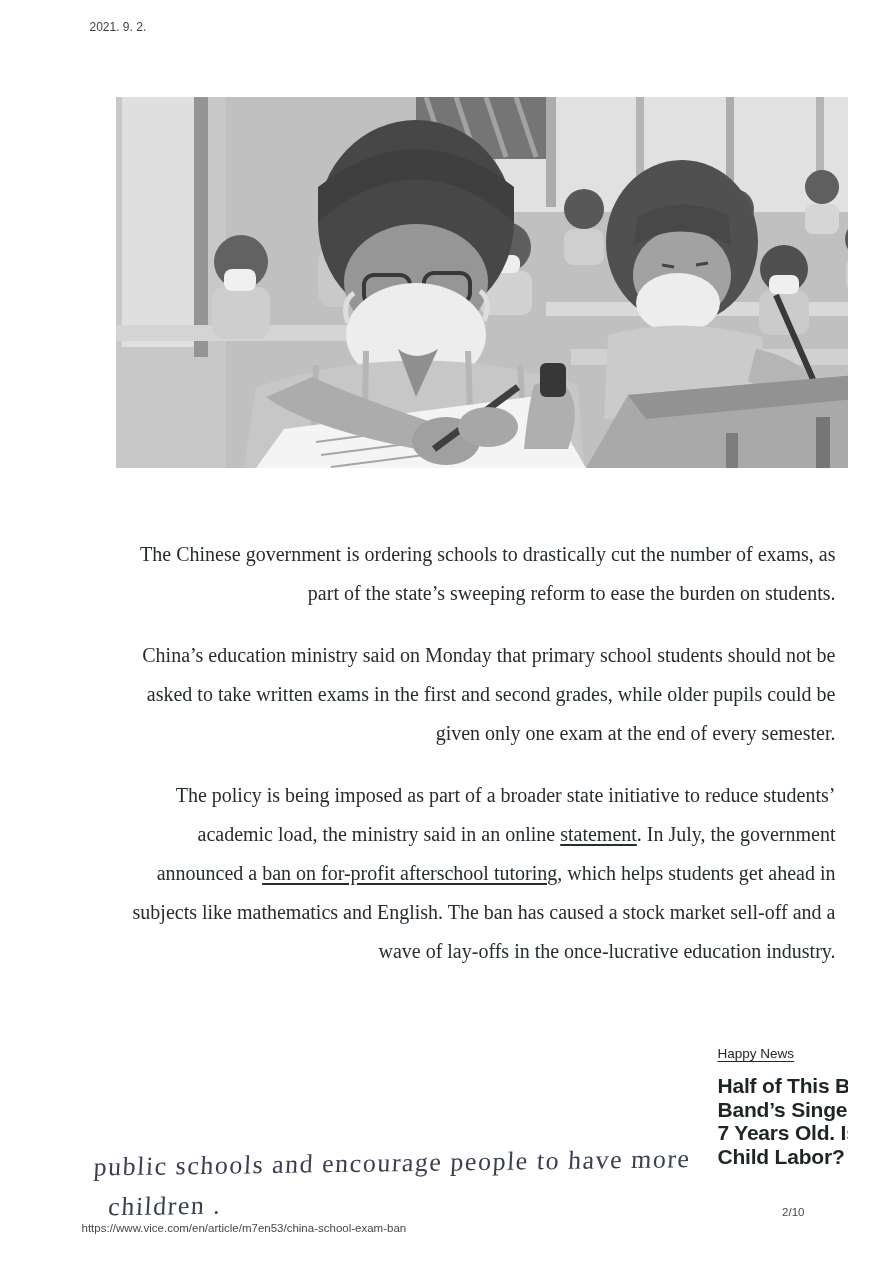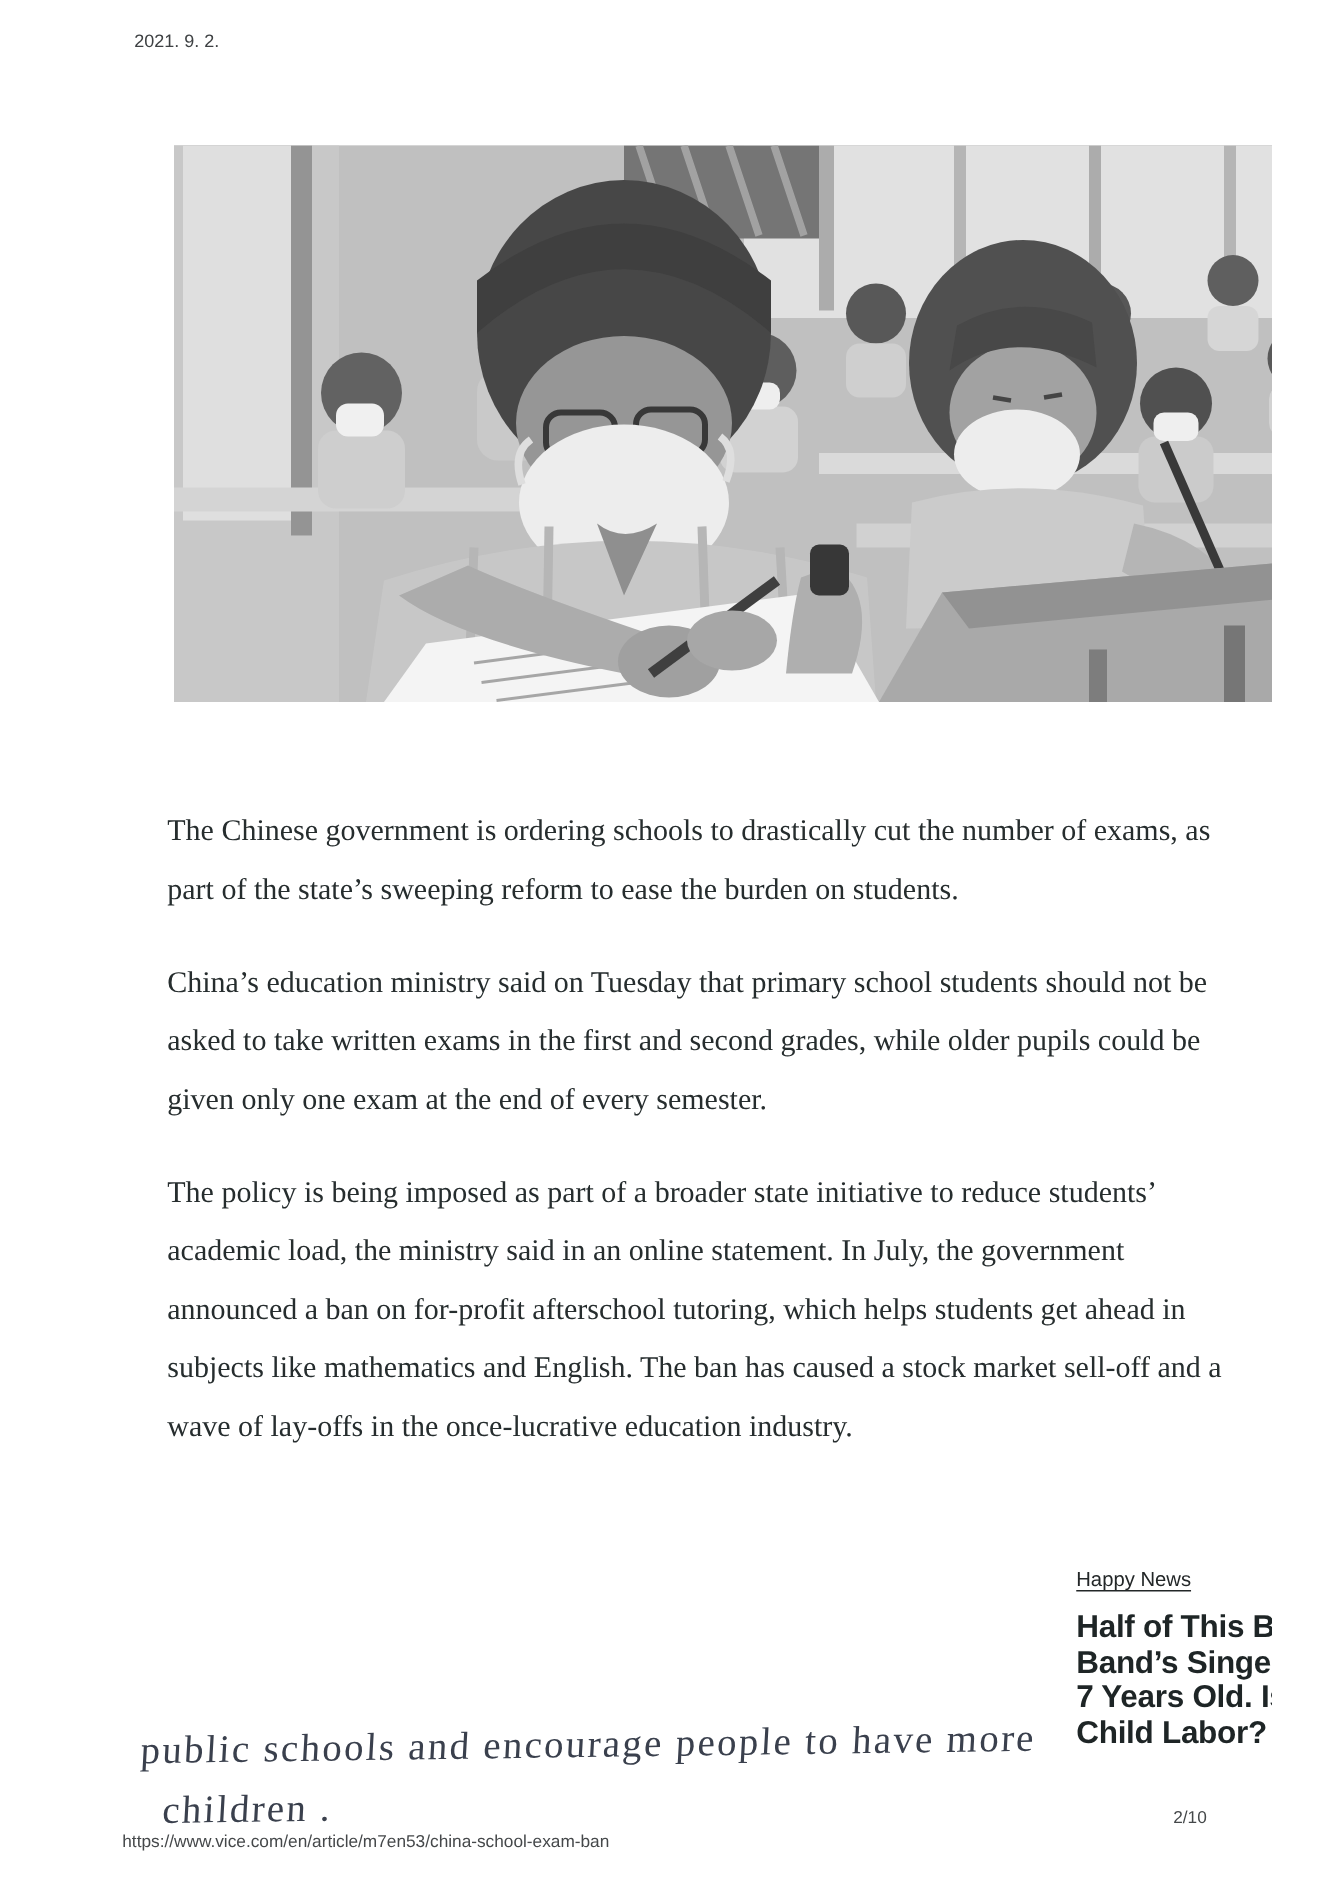--- a/index.html
+++ b/index.html
@@ -21,23 +21,23 @@
     position:absolute; left:87px; top:479px; width:748px;
     font-family:"Liberation Mono","DejaVu Sans Mono", monospace;
     font-size:12.5px; line-height:17.5px; letter-spacing:0.4px; color:#2c2e2f;
   }
   
   .article {
     position:absolute; left:66px; top:535px; width:724px;
     font-family:"Liberation Serif","DejaVu Serif", serif;
     font-size:20px; line-height:39px; color:#262d2e;
   }
-  .article p { margin:0 0 23px 0; }
+  .article p { margin:0 0 23px 0;text-align:right; }
   .article p.narrow { width:578px; margin-bottom:0; }
-  .inline-link { color:#262d2e; text-underline-offset:3px; cursor:pointer; }
+  .inline-link { color:#262d2e; text-decoration:underline; text-underline-offset:3px; cursor:pointer; }
   
   .sidebar { position:absolute; left:672px; top:1044px; width:196px; }
   .sidebar .kicker {
     display:inline-block; font-size:13.5px; color:#232728;
     text-decoration:underline; text-underline-offset:3px; margin-bottom:13px; cursor:pointer;
   }
   .sidebar .headline {
     font-size:21px; font-weight:bold; color:#1e2526;
     line-height:23.5px; letter-spacing:-0.2px;
   }
@@ -181,21 +181,21 @@
         <ellipse cx="372" cy="330" rx="30" ry="20" fill="#a3a3a3"></ellipse>
       </g>
 
       <rect x="0" y="0" width="762" height="371" fill="#ffffff" opacity="0.05"></rect>
     </svg>
   </div>
 
 
   <div class="article">
     <p>The Chinese government is ordering schools to drastically cut the number of exams, as part of the state’s sweeping reform to ease the burden on students.</p>
-    <p>China’s education ministry said on Tuesday that primary school students should not be asked to take written exams in the first and second grades, while older pupils could be given only one exam at the end of every semester.</p>
+    <p>China’s education ministry said on Monday that primary school students should not be asked to take written exams in the first and second grades, while older pupils could be given only one exam at the end of every semester.</p>
     <p><span>The policy is being imposed as part of a broader state initiative to reduce students’ academic load, the ministry said in an online </span><a class="inline-link">statement</a><span>. In July, the government announced a </span><a class="inline-link">ban on for-profit afterschool tutoring</a><span>, which helps students get ahead in subjects like mathematics and English. The ban has caused a stock market sell-off and a wave of lay-offs in the once-lucrative education industry.</span></p>
   </div>
 
   <div class="sidebar">
     <a class="kicker">Happy News</a>
     <div class="headline">Half of This Boy Band’s Singers Are 7 Years Old. Is It Child Labor?</div>
   </div>
 
   <div class="handwriting">
     <div class="hw-line">public schools and encourage people to have more</div>

